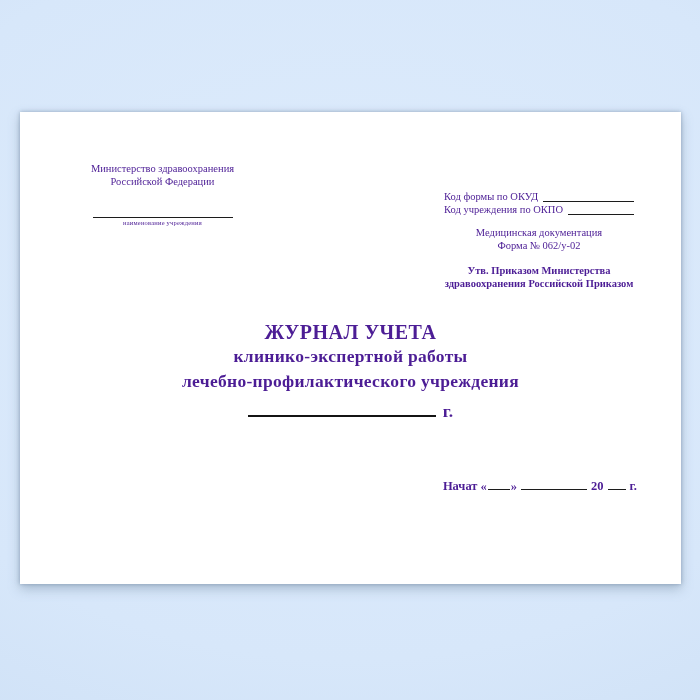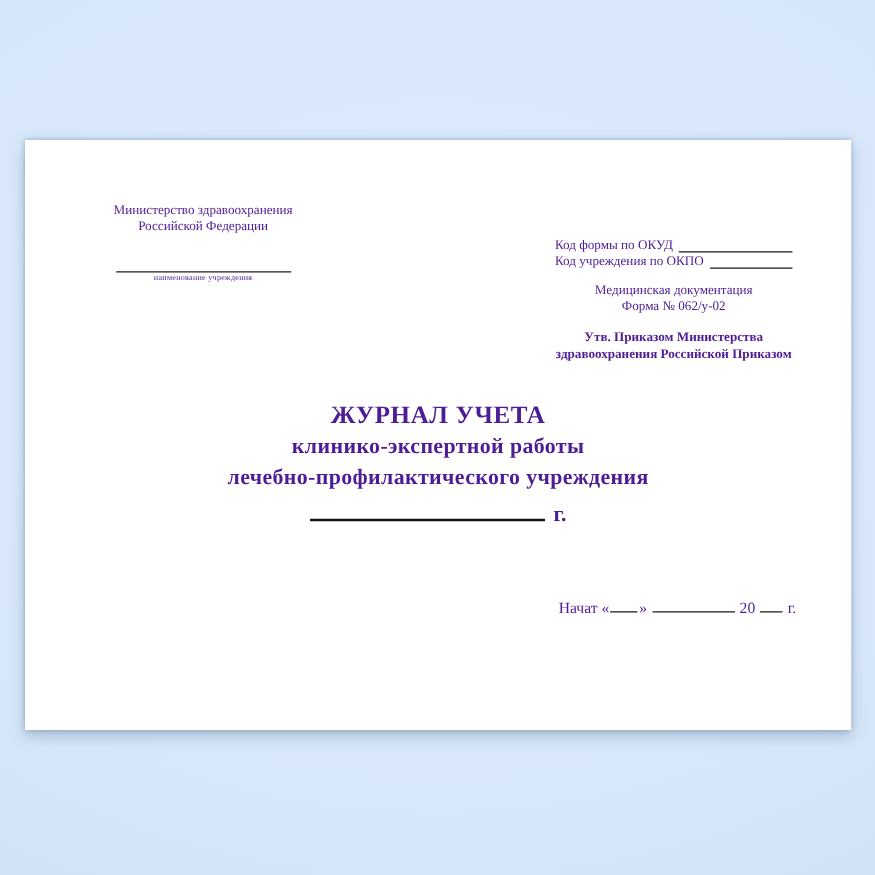--- a/index.html
+++ b/index.html
@@ -29,21 +29,21 @@
   .doc-block{margin-top:10px;text-align:center;}
   .approval{margin-top:12px;text-align:center;font-weight:bold;}
   
   .title-block{position:absolute;left:0;right:0;top:208px;text-align:center;font-weight:bold;}
   .title-l1{font-size:20px;line-height:24px;letter-spacing:.5px;}
   .title-l2{font-size:17.5px;line-height:25px;letter-spacing:.3px;}
   .year-row{font-size:17.5px;line-height:24px;margin-top:5px;}
   .year-line{display:inline-block;width:188px;height:13px;border-bottom:2px solid #141414;vertical-align:baseline;margin-right:7px;}
   
   .dates-block{position:absolute;right:44px;top:366px;font-size:12.5px;line-height:16px;text-align:right;}
-  .date-row{margin-bottom:13px;white-space:nowrap;}
+  .date-row{margin-bottom:13px;white-space:nowrap;font-weight:bold;}
   .blank{display:inline-block;border-bottom:1.4px solid #1c1c1c;height:11px;vertical-align:baseline;}
   .blank.day{width:22px;margin:0 1px;}
   .blank.month{width:66px;margin:0 4px;}
   .blank.yr{width:18px;margin:0 4px;}
 </style>
 </head>
 <body>
 
 <div class="scene">
   <div class="page">

